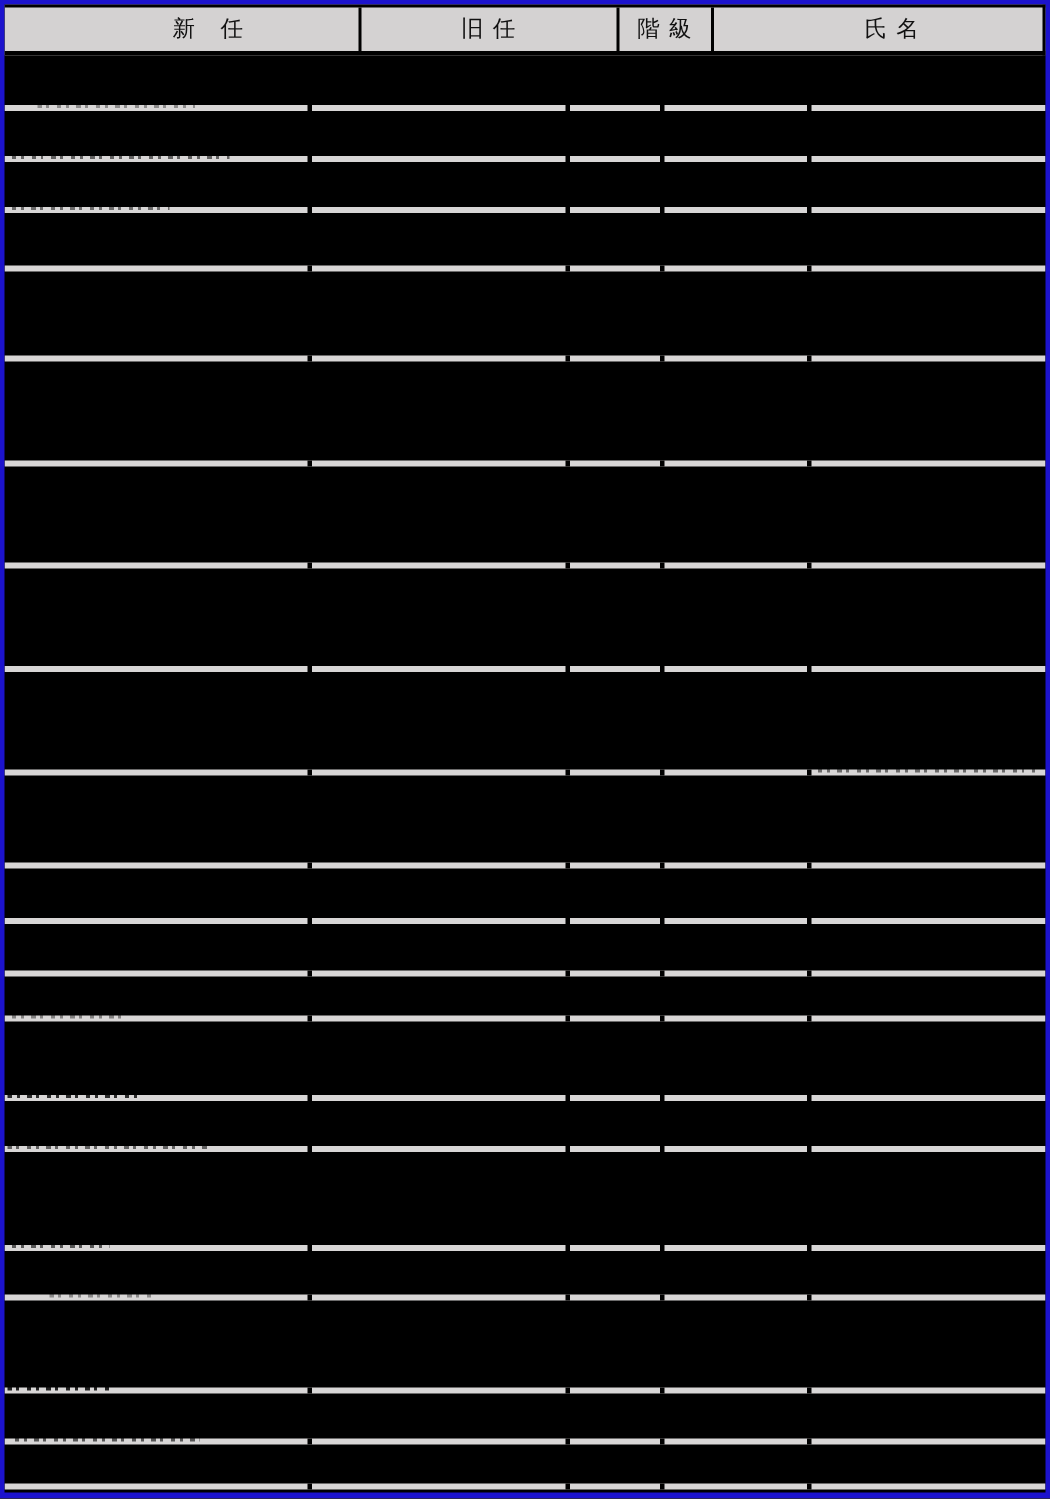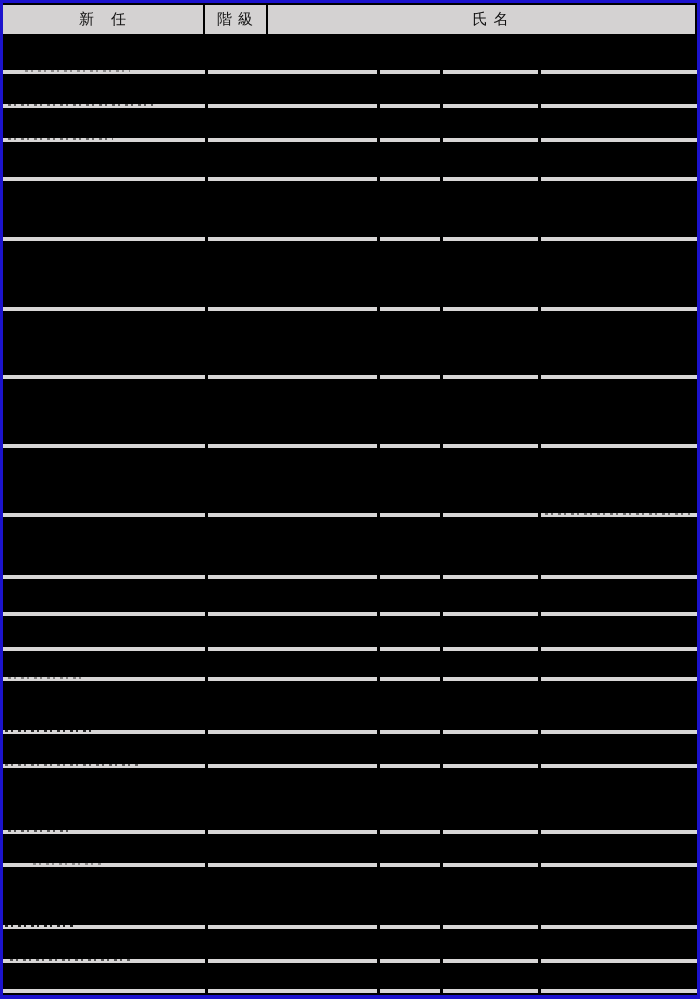--- a/index.html
+++ b/index.html
@@ -37,21 +37,21 @@
   .hcell{
     box-sizing:border-box;
     display:flex;align-items:center;justify-content:center;
     color:var(--header-text);
     font-size:15px;
     letter-spacing:1px;
     border-right:2px solid #000;
     white-space:pre;
   }
   .hcell:last-child{border-right:none;flex:1;}
-  .c0{width:202px;} .c1{width:172px;} .c2{width:63px;} .c3{width:98px;padding-left:19px;}
+  .c0{width:202px;margin-left:36px;} .c1{width:172px;} .c2{width:63px;} .c3{width:98px;padding-left:19px;}
   .sep{
     position:absolute;left:0;
     width:694px;height:4px;
     background:var(--separator);
   }
   .notch{
     position:absolute;top:0;
     width:3px;height:4px;
     background:#000;
     display:block;
@@ -67,20 +67,21 @@
   }
 </style>
 </head>
 <body>
 
 <div class="page">
   <div class="inner">
 
     <div class="header-row">
       <div class="hcell c0">新　任</div>
+      <div class="hcell c1">旧 任</div>
       <div class="hcell c2">階 級</div>
       <div class="hcell c3">氏 名</div>
     </div>
 
     <div>
         <div class="sep" style="top: 67px;">
           <span class="notch" style="left: 202px;"></span>
           <span class="notch" style="left: 374px;"></span>
           <span class="notch" style="left: 437px;"></span>
           <span class="notch" style="left: 535px;"></span>

